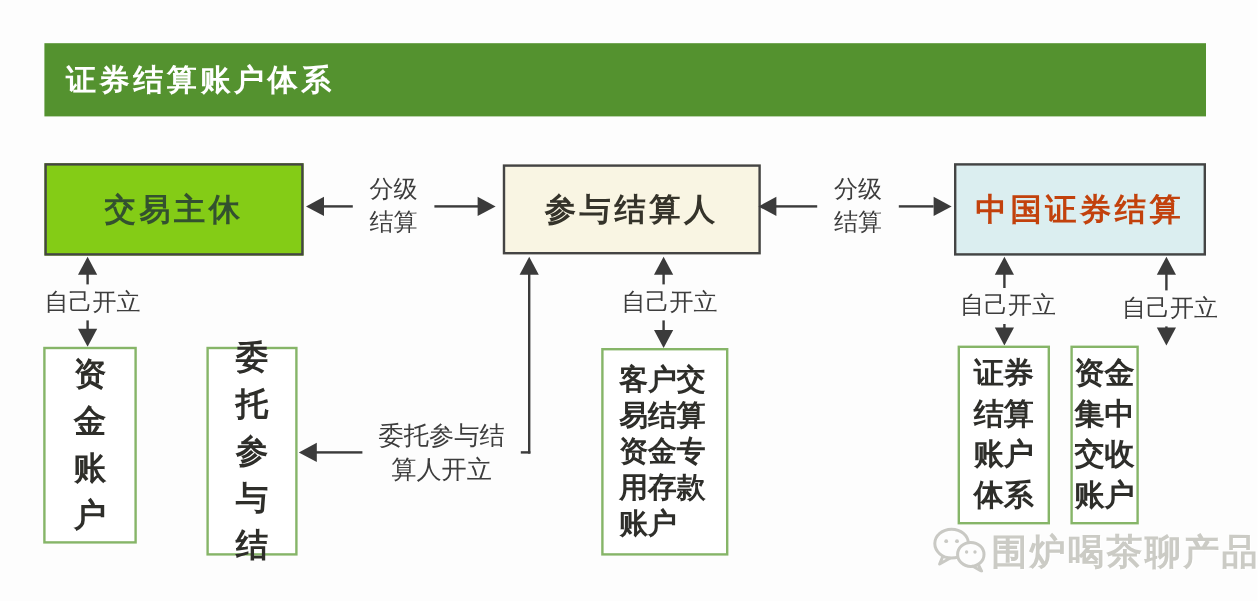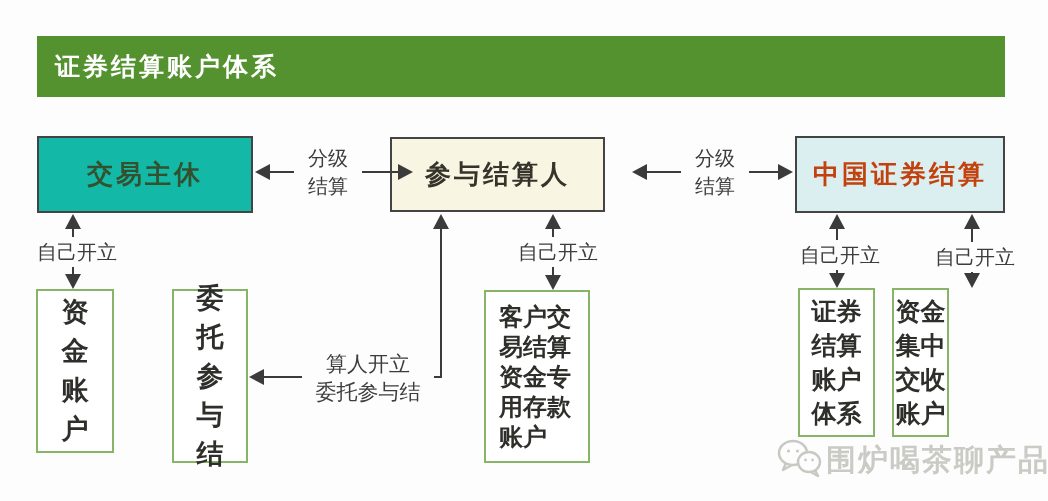--- a/index.html
+++ b/index.html
@@ -23,37 +23,37 @@
   }
   
   .entity{
     position:absolute;
     border:2px solid #444444;
     display:flex;align-items:center;justify-content:center;
     font-family:"Liberation Serif", serif;
     font-weight:bold;font-size:26px;letter-spacing:3px;
     box-sizing:border-box;
   }
-  .entity.trading{left:37px;top:136px;width:216px;height:77px;background:#14b8a6;color:#33512f;}
-  .entity.participant{left:390px;top:137px;width:215px;height:75px;background:#f9f5e3;color:#35332a;}
+  .entity.trading{left:37px;top:136px;width:216px;height:77px;background:#84cc16;color:#33512f;}
+  .entity.participant{left:419px;top:137px;width:215px;height:75px;background:#f9f5e3;color:#35332a;}
   .entity.clearing{left:795px;top:136px;width:210px;height:77px;background:#dbeef0;color:#c2410c;}
   
   .account{
     position:absolute;
     background:#ffffff;border:2px solid #86b568;
     display:flex;align-items:center;justify-content:center;
     font-family:"Liberation Serif", serif;
     font-weight:bold;color:#2e2e2a;
     box-sizing:border-box;
   }
   .account .txt{word-break:break-all;}
   .account.fund{left:36px;top:289px;width:78px;height:164px;}
   .account.securities{left:172px;top:289px;width:76px;height:174px;}
   .account.fund .txt,.account.securities .txt{width:30px;font-size:27px;line-height:39px;text-align:center;}
-  .account.client{left:484px;top:290px;width:106px;height:173px;}
+  .account.client{left:501px;top:290px;width:106px;height:173px;}
   .account.client .txt{width:76px;font-size:24px;line-height:30px;text-align:left;}
   .account.sec-central{left:798px;top:288px;width:77px;height:149px;}
   .account.fund-central{left:892px;top:288px;width:57px;height:149px;}
   .account.sec-central .txt,.account.fund-central .txt{width:52px;font-size:25px;line-height:34px;text-align:center;}
   
   .line-h{position:absolute;height:2px;background:#3b3b3b;}
   .line-v{position:absolute;width:2px;background:#3b3b3b;}
   .tri{position:absolute;width:0;height:0;}
   .tri-left{border-top:8px solid transparent;border-bottom:8px solid transparent;border-right:15px solid #3b3b3b;}
   .tri-right{border-top:8px solid transparent;border-bottom:8px solid transparent;border-left:15px solid #3b3b3b;}
@@ -129,22 +129,22 @@
   <div class="tri tri-up" style="left:964px;top:214px;"></div>
   <div class="line-v" style="left:971px;top:227px;height:47px;"></div>
   <div class="tri tri-down" style="left:964px;top:273px;"></div>
   <div class="edge-label" style="left:929px;top:242px;width:86px;">自己开立</div>
 
   <div class="tri tri-up" style="left:433px;top:214px;"></div>
   <div class="line-v" style="left:440px;top:227px;height:151px;"></div>
   <div class="line-h" style="left:258px;top:376px;width:184px;"></div>
   <div class="tri tri-left" style="left:249px;top:369px;"></div>
   <div class="edge-label" style="left:302px;top:349px;width:126px;font-size:21px;">
+    <div>委托参与结</div>
     <div>算人开立</div>
-    <div>委托参与结</div>
   </div>
 
   <div class="account fund">
     <span class="txt">资金账户</span>
   </div>
   <div class="account securities">
     <span class="txt">委托参与结</span>
   </div>
   <div class="account client">
     <span class="txt">客户交易结算资金专用存款账户</span>

